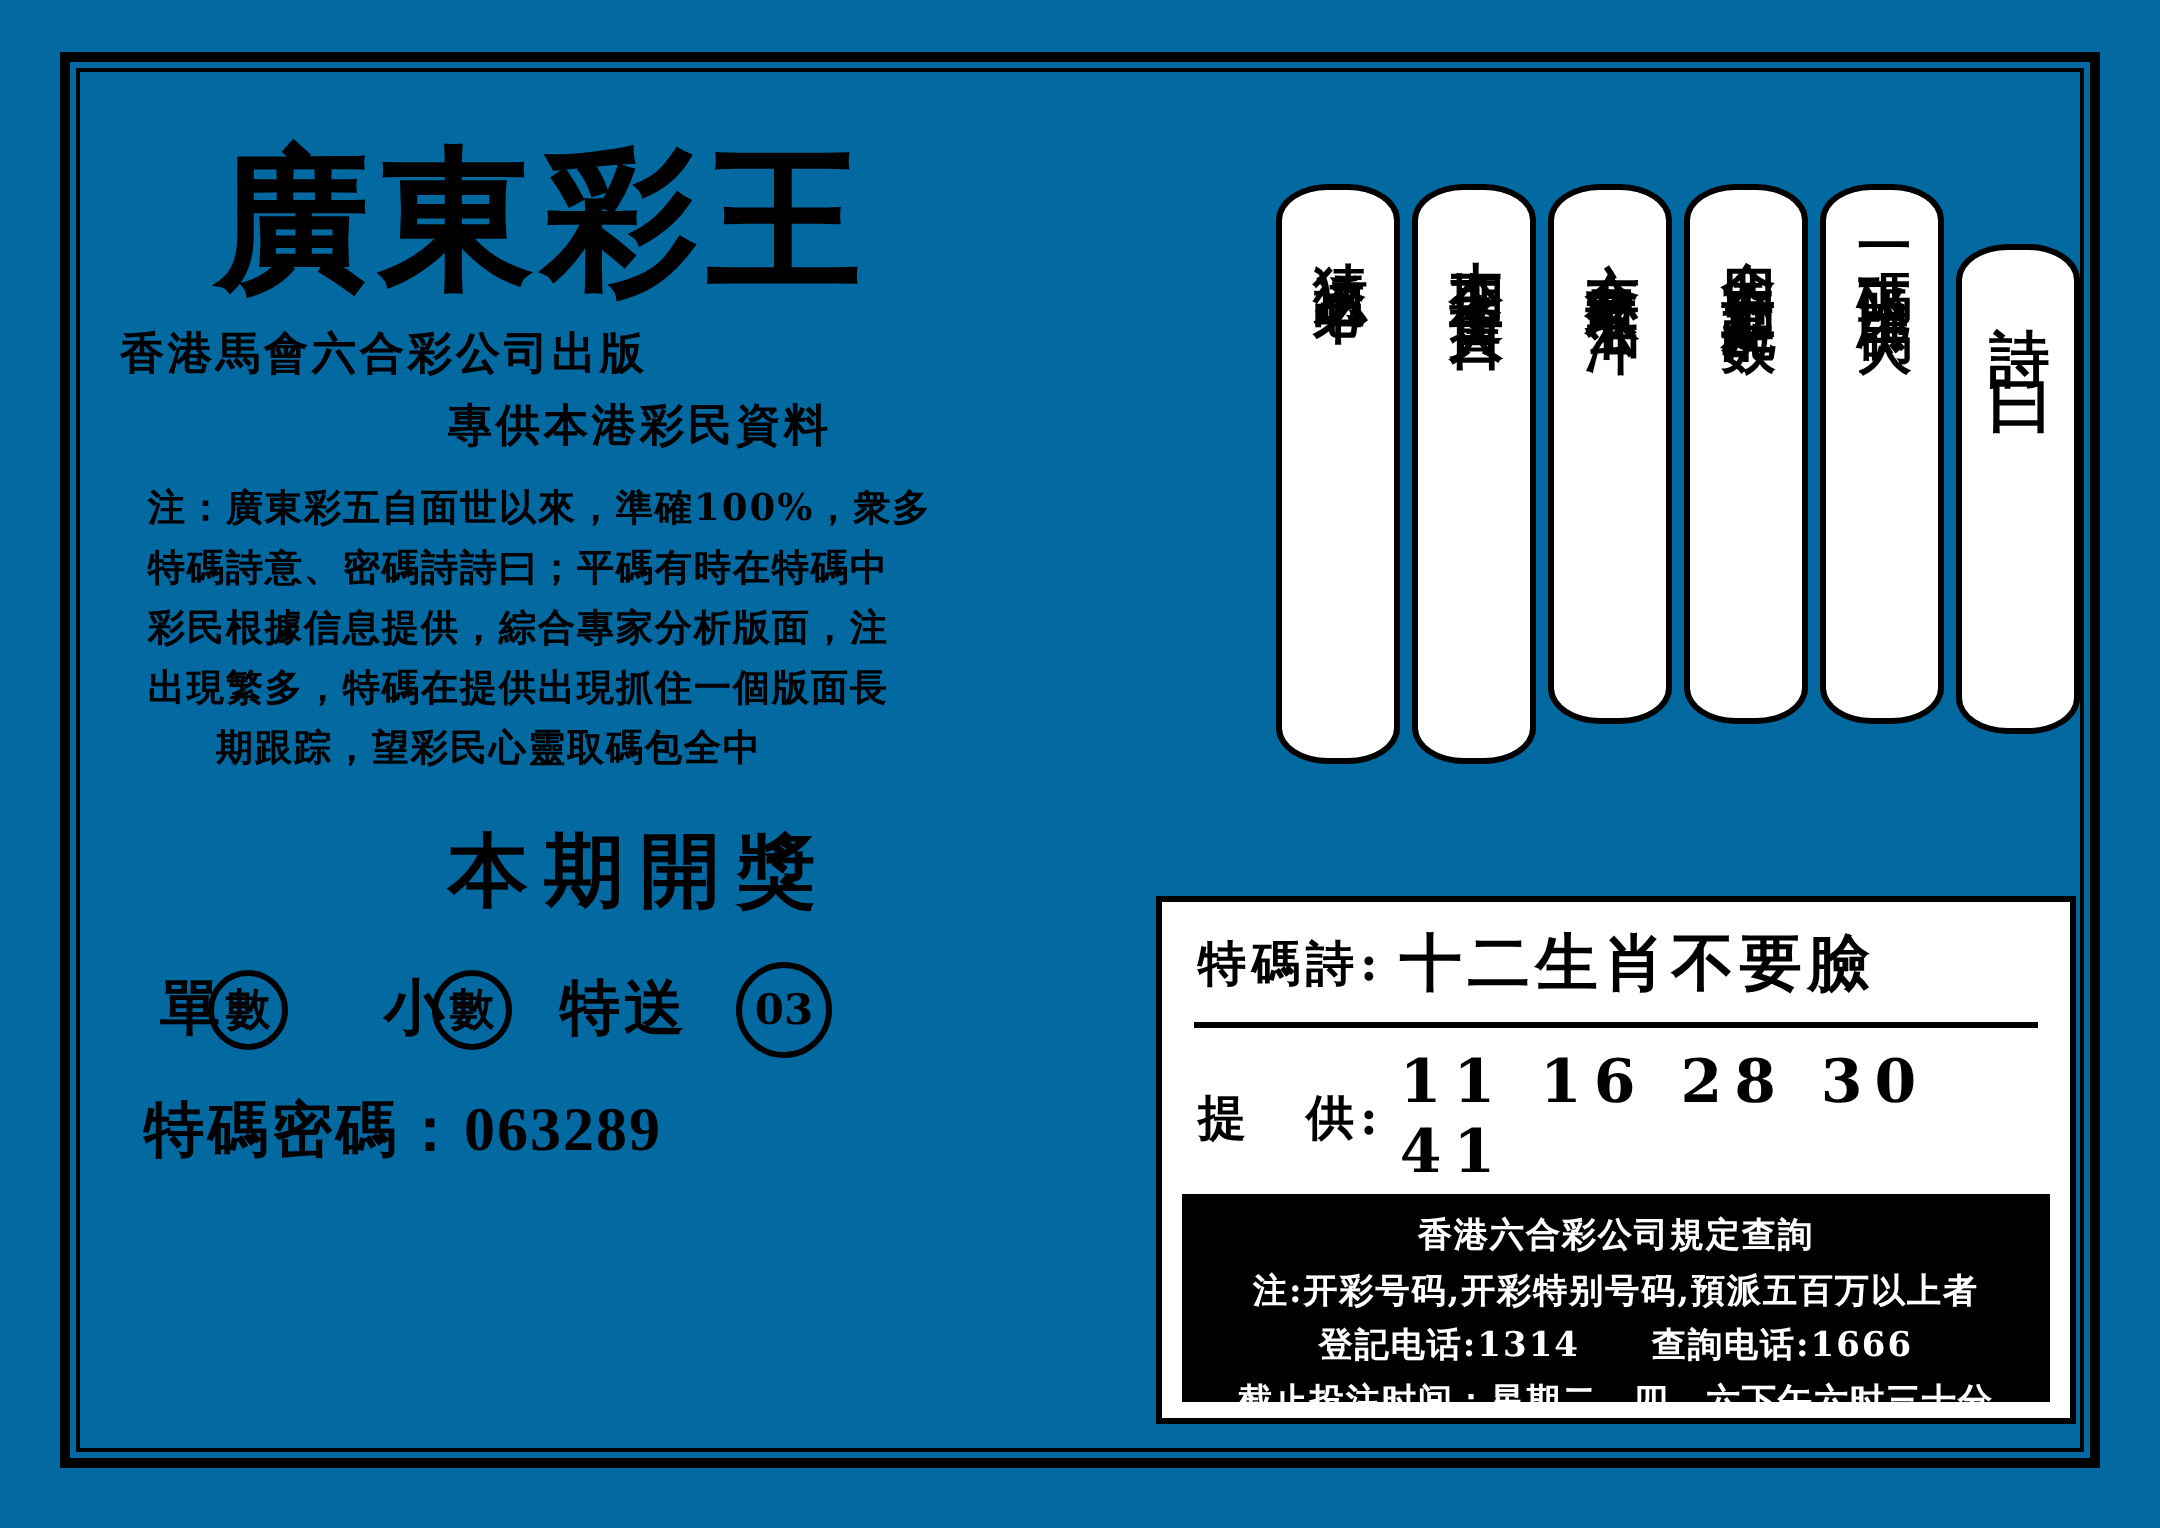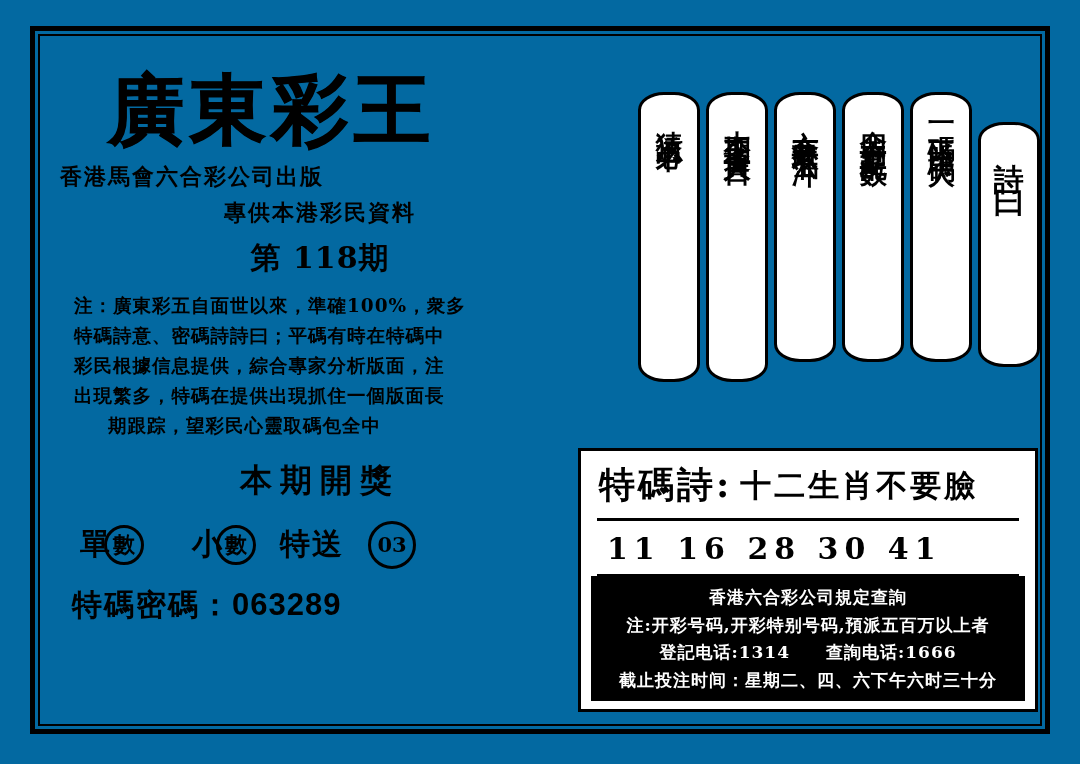--- a/index.html
+++ b/index.html
@@ -94,21 +94,21 @@
   }
   .note .ln { display: block; }
   .note .ln.i1 { text-indent: 0px; }
   .note .ln.i2 { text-indent: 0px; }
   .note .ln.last { text-indent: 34px; }
 
   .draw-title {
     text-align: center;
     font-family: "DejaVu Serif", "Liberation Serif", serif;
     font-weight: bold;
-    font-size: 32px;
+    font-size: 40px;
     letter-spacing: 8px;
     margin-top: 18px;
   }
 
   .row-tags {
     display: flex;
     align-items: center;
     margin-top: 18px;
     padding-left: 20px;
     gap: 10px;
@@ -148,21 +148,21 @@
     letter-spacing: 2px;
     margin-left: 14px;
   }
   .circ-num {
     width: 48px; height: 48px; font-size: 21px; margin-left: 14px;
   }
 
   .kv {
     display: flex;
     align-items: center;
-    font-family: Liberation Sans, sans-serif;
+    font-family: Liberation Serif, serif;
     font-weight: bold;
     font-size: 30px;
     letter-spacing: 2px;
     margin-top: 16px;
     padding-left: 12px;
     text-align: center;
   }
   .kv .val {
     font-size: 31px;
     letter-spacing: 1px;
@@ -242,42 +242,42 @@
     background: #fff;
   }
   .rbox-row {
     display: flex;
     align-items: center;
     padding: 10px 14px 0 18px;
   }
   .rbox-label {
     font-family: "DejaVu Serif", "Liberation Serif", serif;
     font-weight: bold;
-    font-size: 36px;
+    font-size: 24px;
     letter-spacing: 3px;
     white-space: nowrap;
   }
   .rbox-val {
     font-family: "DejaVu Serif", "Liberation Serif", serif;
     font-weight: bold;
     font-size: 31px;
     letter-spacing: 3px;
     margin-left: 8px;
   }
   .rbox-val.nums { font-size: 30px; letter-spacing: 6px; }
   .rline {
     margin: 8px 16px 0 16px;
     border-bottom: 3px solid #000;
   }
   .black-panel {
     position: absolute;
     left: 10px;
     bottom: 8px;
     width: 434px;
-    height: 125px;
+    height: 104px;
     background: #000;
     color: #fff;
     box-sizing: border-box;
     padding: 8px 6px;
     text-align: center;
   }
   .black-panel div {
     font-family: "DejaVu Serif", "Liberation Serif", serif;
     font-weight: bold;
     font-size: 17px;
@@ -292,21 +292,20 @@
 <div class="page">
 
   <div class="frame-outer"></div>
   <div class="frame-inner"></div>
 
   <div class="left-col">
 
     <div class="masthead">廣東彩王</div>
     <div class="sub1">香港馬會六合彩公司出版</div>
     <div class="sub2">專供本港彩民資料</div>
-    <div class="issue">第 118期</div>
 
     <div class="note">
       <span class="ln i1">注：廣東彩五自面世以來，準確100%，衆多</span>
       <span class="ln i2">特碼詩意、密碼詩詩曰；平碼有時在特碼中</span>
       <span class="ln i2">彩民根據信息提供，綜合專家分析版面，注</span>
       <span class="ln i2">出現繁多，特碼在提供出現抓住一個版面長</span>
       <span class="ln last">期跟踪，望彩民心靈取碼包全中</span>
     </div>
 
     <div class="draw-title">本期開獎</div>
@@ -357,20 +356,21 @@
     </div>
   </div>
 
   <div class="rbox">
     <div class="rbox-row">
       <span class="rbox-label">特碼詩:</span>
       <span class="rbox-val">十二生肖不要臉</span>
     </div>
     <div class="rline"></div>
     <div class="rbox-row">
+      <span class="rbox-label">提　供:</span>
       <span class="rbox-val nums">11 16 28 30 41</span>
     </div>
     <div class="rline"></div>
 
     <div class="black-panel">
       <div>香港六合彩公司規定查詢</div>
       <div>注:开彩号码,开彩特别号码,預派五百万以上者</div>
       <div>登記电话:1314　　查詢电话:1666</div>
       <div>截止投注时间：星期二、四、六下午六时三十分</div>
     </div>

